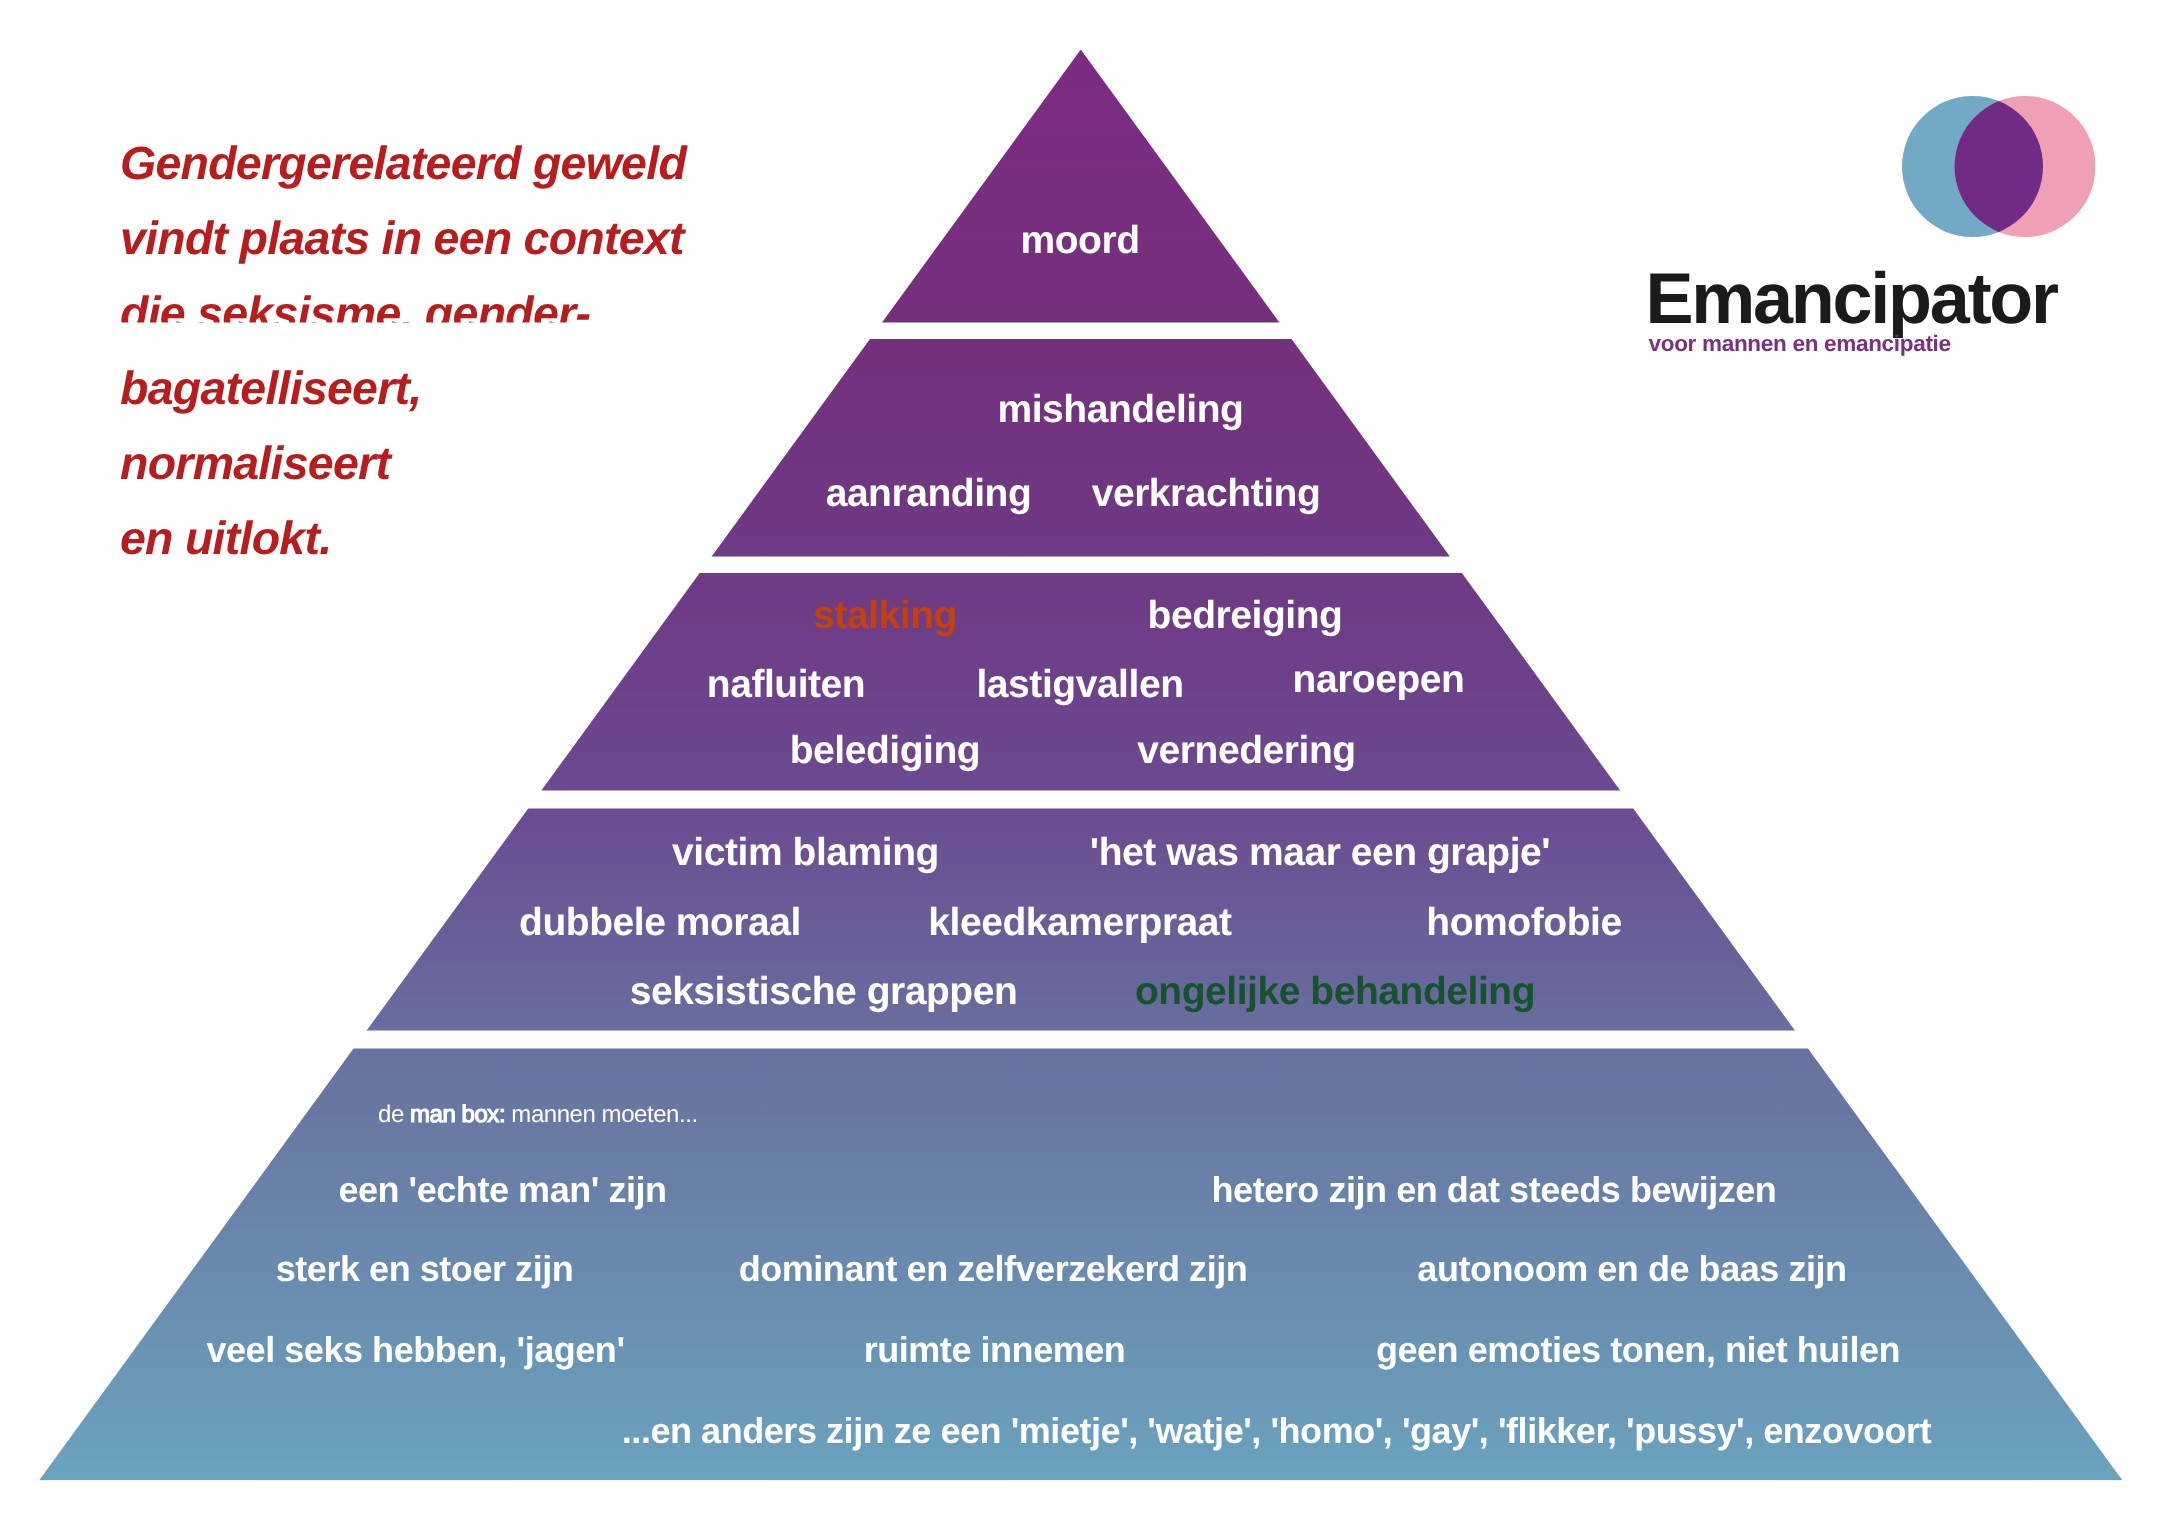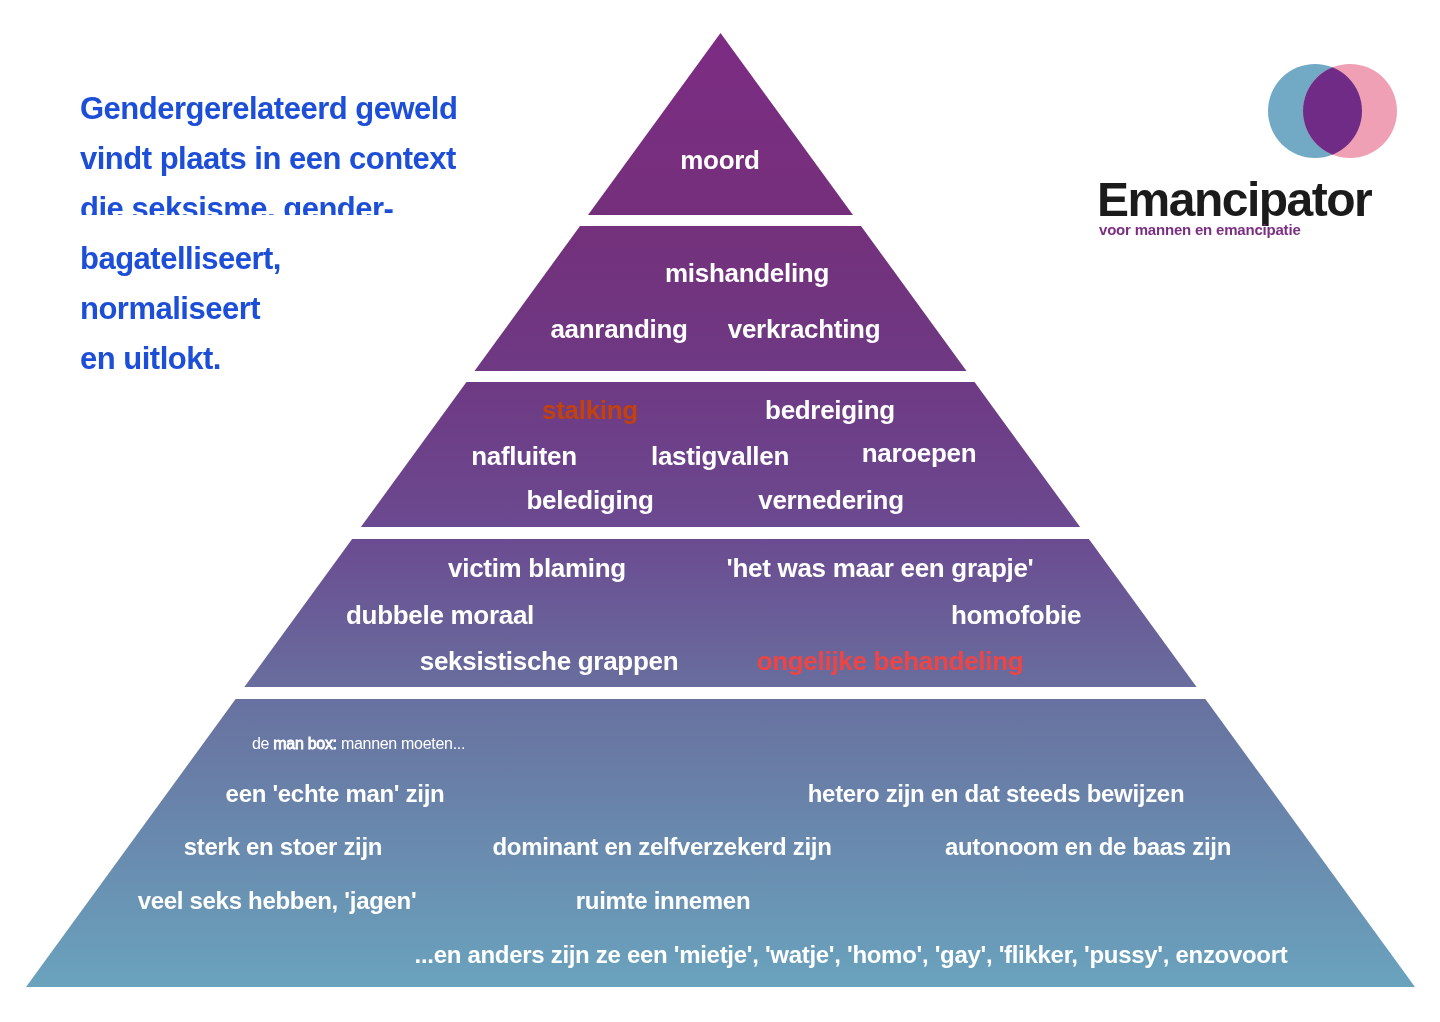--- a/index.html
+++ b/index.html
@@ -43,21 +43,21 @@
   .tagline{
     position:absolute;left:1099px;top:221px;
     font-size:15px;font-weight:700;letter-spacing:-0.2px;
   }
 </style>
 </head>
 <body>
 
 <div class="canvas">
 
-  <div class="intro" style="color: #1d4ed8;">
+  <div class="intro" style="color: #b91c1c; font-style: italic;">
       <div>Gendergerelateerd geweld</div>
       <div>vindt plaats in een context</div>
       <div>die seksisme, gender-</div>
       <div>bagatelliseert,</div>
       <div>normaliseert</div>
       <div>en uitlokt.</div>
     </div>
 
   <div class="pyr">
     <div class="pyr-bg" style="background: linear-gradient(rgb(124, 44, 131) 0%, rgb(116, 48, 123) 20%, rgb(110, 58, 132) 37%, rgb(107, 75, 145) 53%, rgb(104, 113, 159) 70%, rgb(106, 163, 189) 100%);"></div>
@@ -75,30 +75,32 @@
       <span class="pword sz-a" style="left: 590px; top: 410px; color: #c2410c;">stalking</span>
       <span class="pword sz-a" style="left: 830px; top: 410px; color: rgb(255, 255, 255);">bedreiging</span>
       <span class="pword sz-a" style="left: 524px; top: 456px; color: rgb(255, 255, 255);">nafluiten</span>
       <span class="pword sz-a" style="left: 720px; top: 456px; color: rgb(255, 255, 255);">lastigvallen</span>
       <span class="pword sz-a" style="left: 919px; top: 453px; color: rgb(255, 255, 255);">naroepen</span>
       <span class="pword sz-a" style="left: 590px; top: 500px; color: rgb(255, 255, 255);">belediging</span>
       <span class="pword sz-a" style="left: 831px; top: 500px; color: rgb(255, 255, 255);">vernedering</span>
       <span class="pword sz-a" style="left: 537px; top: 568px; color: rgb(255, 255, 255);">victim blaming</span>
       <span class="pword sz-a" style="left: 880px; top: 568px; color: rgb(255, 255, 255);">'het was maar een grapje'</span>
       <span class="pword sz-a" style="left: 440px; top: 615px; color: rgb(255, 255, 255);">dubbele moraal</span>
+      <span class="pword sz-a" style="left: 720px; top: 615px; color: rgb(255, 255, 255);">kleedkamerpraat</span>
       <span class="pword sz-a" style="left: 1016px; top: 615px; color: rgb(255, 255, 255);">homofobie</span>
       <span class="pword sz-a" style="left: 549px; top: 661px; color: rgb(255, 255, 255);">seksistische grappen</span>
-      <span class="pword sz-a" style="left: 890px; top: 661px; color: #ef4444;">ongelijke behandeling</span>
+      <span class="pword sz-a" style="left: 890px; top: 661px; color: #14532d;">ongelijke behandeling</span>
       <span class="pword sz-b" style="left: 335px; top: 794px; color: rgb(255, 255, 255);">een 'echte man' zijn</span>
       <span class="pword sz-b" style="left: 996px; top: 794px; color: rgb(255, 255, 255);">hetero zijn en dat steeds bewijzen</span>
       <span class="pword sz-b" style="left: 283px; top: 847px; color: rgb(255, 255, 255);">sterk en stoer zijn</span>
       <span class="pword sz-b" style="left: 662px; top: 847px; color: rgb(255, 255, 255);">dominant en zelfverzekerd zijn</span>
       <span class="pword sz-b" style="left: 1088px; top: 847px; color: rgb(255, 255, 255);">autonoom en de baas zijn</span>
       <span class="pword sz-b" style="left: 277px; top: 901px; color: rgb(255, 255, 255);">veel seks hebben, 'jagen'</span>
       <span class="pword sz-b" style="left: 663px; top: 901px; color: rgb(255, 255, 255);">ruimte innemen</span>
+      <span class="pword sz-b" style="left: 1092px; top: 901px; color: rgb(255, 255, 255);">geen emoties tonen, niet huilen</span>
       <span class="pword sz-b" style="left: 851px; top: 955px; color: rgb(255, 255, 255);">...en anders zijn ze een 'mietje', 'watje', 'homo', 'gay', 'flikker, 'pussy', enzovoort</span>
       <span class="manbox" style="left: 252px; top: 744px; color: rgb(255, 255, 255);"><span>de </span><span class="heavy">man box:</span><span> mannen moeten...</span></span>
     </div>
 
   <svg class="logo-mark" width="129" height="94" viewBox="0 0 129 94">
     <defs>
       <clipPath id="lens">
           <circle cx="47" cy="47" r="47"></circle>
         </clipPath>
     </defs>

